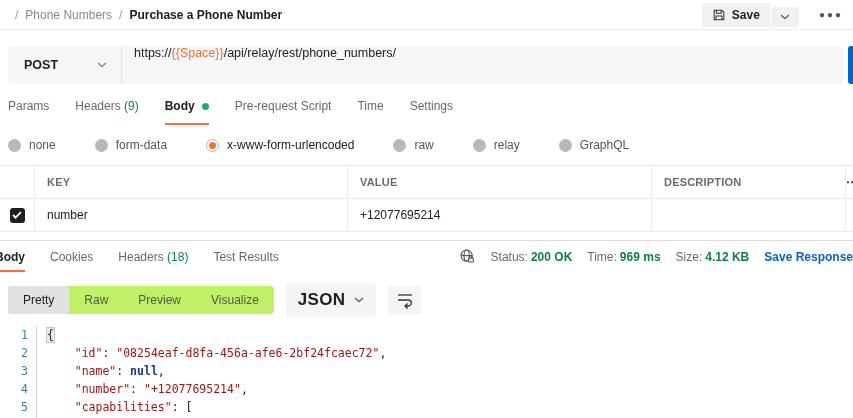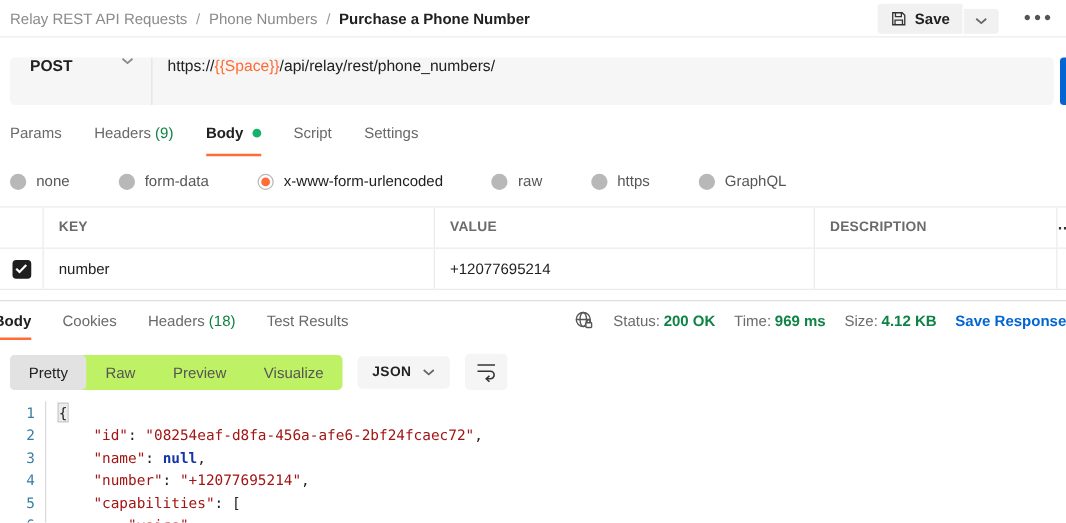--- a/index.html
+++ b/index.html
@@ -17,21 +17,21 @@
   .save-split { display:flex; align-items:flex-end; }
   .save-main { display:flex; align-items:center; gap:6px; background:#f1f1f1; border-radius:3px 0 0 3px;
     padding:5px 10px; font-size:12px; font-weight:600; cursor:pointer; }
   .save-caret { background:#f1f1f1; border-radius:0 3px 3px 0; margin-left:1px; padding:7px 9px;
     display:flex; align-items:center; cursor:pointer; }
   .more-btn { margin-left:20px; color:#555; font-size:10px; letter-spacing:2px; cursor:pointer; }
 
   
   .url-row { display:flex; align-items:center; margin:16px 0 0 8px; }
   .url-box { flex:1; display:flex; align-items:stretch; background:#f6f6f6; border-radius:4px; height:38px; }
-  .method { width:114px; display:flex; justify-content:space-between;
+  .method { width:114px; display:flex; align-items:center; justify-content:space-between;
     padding:0 14px 0 16px; font-size:12.5px; font-weight:700; border-right:1px solid #e4e4e4; cursor:pointer; }
   .url-input { display:flex; align-items:flex-start; padding-left:12px; font-size:12.5px; white-space:nowrap; overflow:hidden; }
   .url-var { color:#FF6C37; }
   .send-clip { width:5px; height:38px; background:#0265D2; border-radius:3px 0 0 3px; margin-left:5px; cursor:pointer; }
 
   
   .req-tabs { display:flex; align-items:flex-end; padding:0 8px; margin-top:15px; font-size:12px; color:#696969; }
   .req-tabs .tab { margin-right:26px; padding-bottom:10px; border-bottom:2px solid transparent; cursor:pointer; white-space:nowrap; }
   .req-tabs .tab.active { color:#212121; font-weight:600; border-bottom-color:#FF6C37; }
   .count { color:#0E8345; }
@@ -65,39 +65,38 @@
   .resp-meta { margin-left:auto; display:flex; align-items:center; gap:15px; font-size:12px; color:#6b6b6b; white-space:nowrap; }
   .meta-pair .v { color:#0E8345; font-weight:600; margin-left:3px; }
   .save-resp { color:#0265D2; font-weight:600; cursor:pointer; }
 
   
   .resp-toolbar { display:flex; align-items:center; gap:12px; padding:0 8px; margin-top:11px; }
   .segmented { display:flex; background:#bef264; border-radius:4px; font-size:12px; color:#555; }
   .seg { padding:7px 15px; border-radius:4px; cursor:pointer; }
   .seg.active { background:#e2e2e2; color:#212121; font-weight:500; }
   .json-btn { display:flex; align-items:center; gap:9px; background:#f5f5f5; border-radius:4px;
-    padding:7px 12px; font-size:11px; font-weight:700; letter-spacing:.3px; cursor:pointer; }
+    padding:7px 12px; font-size:17px; font-weight:700; letter-spacing:.3px; cursor:pointer; }
   .wrap-btn { background:#f5f5f5; border-radius:4px; width:34px; height:29px;
     display:flex; align-items:center; justify-content:center; cursor:pointer; }
 
   
   .code { display:flex; margin-top:9px; font-family:"DejaVu Sans Mono",monospace; font-size:11.5px; line-height:18px; }
   .gutter { width:36px; text-align:right; color:#3880A3; padding-right:8px; flex:none; }
   .code-lines { border-left:1px solid #d9d9d9; padding-left:10px; white-space:pre; flex:1; }
   .tok.s { color:#A31515; }
   .tok.k { color:#1534A8; font-weight:700; }
   .tok.d { color:#212121; }
   .tok.hl { background:#ececec; outline:1px solid #c6c6c6; }
 </style>
 </head>
 <body>
 
 <div class="topbar">
   <div class="breadcrumb">
-      <span class="crumb">Relay REST API Requests</span>
       <span class="crumb-sep">/</span>
       <span class="crumb">Phone Numbers</span>
       <span class="crumb-sep">/</span>
       <span class="crumb-current">Purchase a Phone Number</span>
     </div>
   <div class="topbar-right">
     <div class="save-split">
       <div class="save-main">
         <span style="display:flex">
           <svg width="14" height="14" viewBox="0 0 16 16" fill="none" stroke="#333" stroke-width="1.2">
@@ -132,21 +131,22 @@
         <span>/api/relay/rest/phone_numbers/</span>
     </div>
   </div>
   <div class="send-clip"></div>
 </div>
 
 <div class="req-tabs">
     <div class="tab"><span>Params</span></div>
     <div class="tab"><span>Headers</span><span class="count">&nbsp;(9)</span></div>
     <div class="tab active"><span>Body</span><span class="dot"></span></div>
-    <div class="tab"><span>Script</span></div>
+    <div class="tab"><span>Pre-request Script</span></div>
+    <div class="tab"><span>Time</span></div>
     <div class="tab"><span>Settings</span></div>
   </div>
 
 <div class="modes">
     <div class="mode">
       <span class="radio"></span>
       <span>none</span>
     </div>
     <div class="mode">
       <span class="radio"></span>
@@ -157,21 +157,21 @@
         <span class="radio-dot"></span>
       </span>
       <span>x-www-form-urlencoded</span>
     </div>
     <div class="mode">
       <span class="radio"></span>
       <span>raw</span>
     </div>
     <div class="mode">
       <span class="radio"></span>
-      <span>https</span>
+      <span>relay</span>
     </div>
     <div class="mode">
       <span class="radio"></span>
       <span>GraphQL</span>
     </div>
   </div>
 
 <div class="kv-table">
   <div class="kv-row">
       <div class="cell check-cell"></div>

